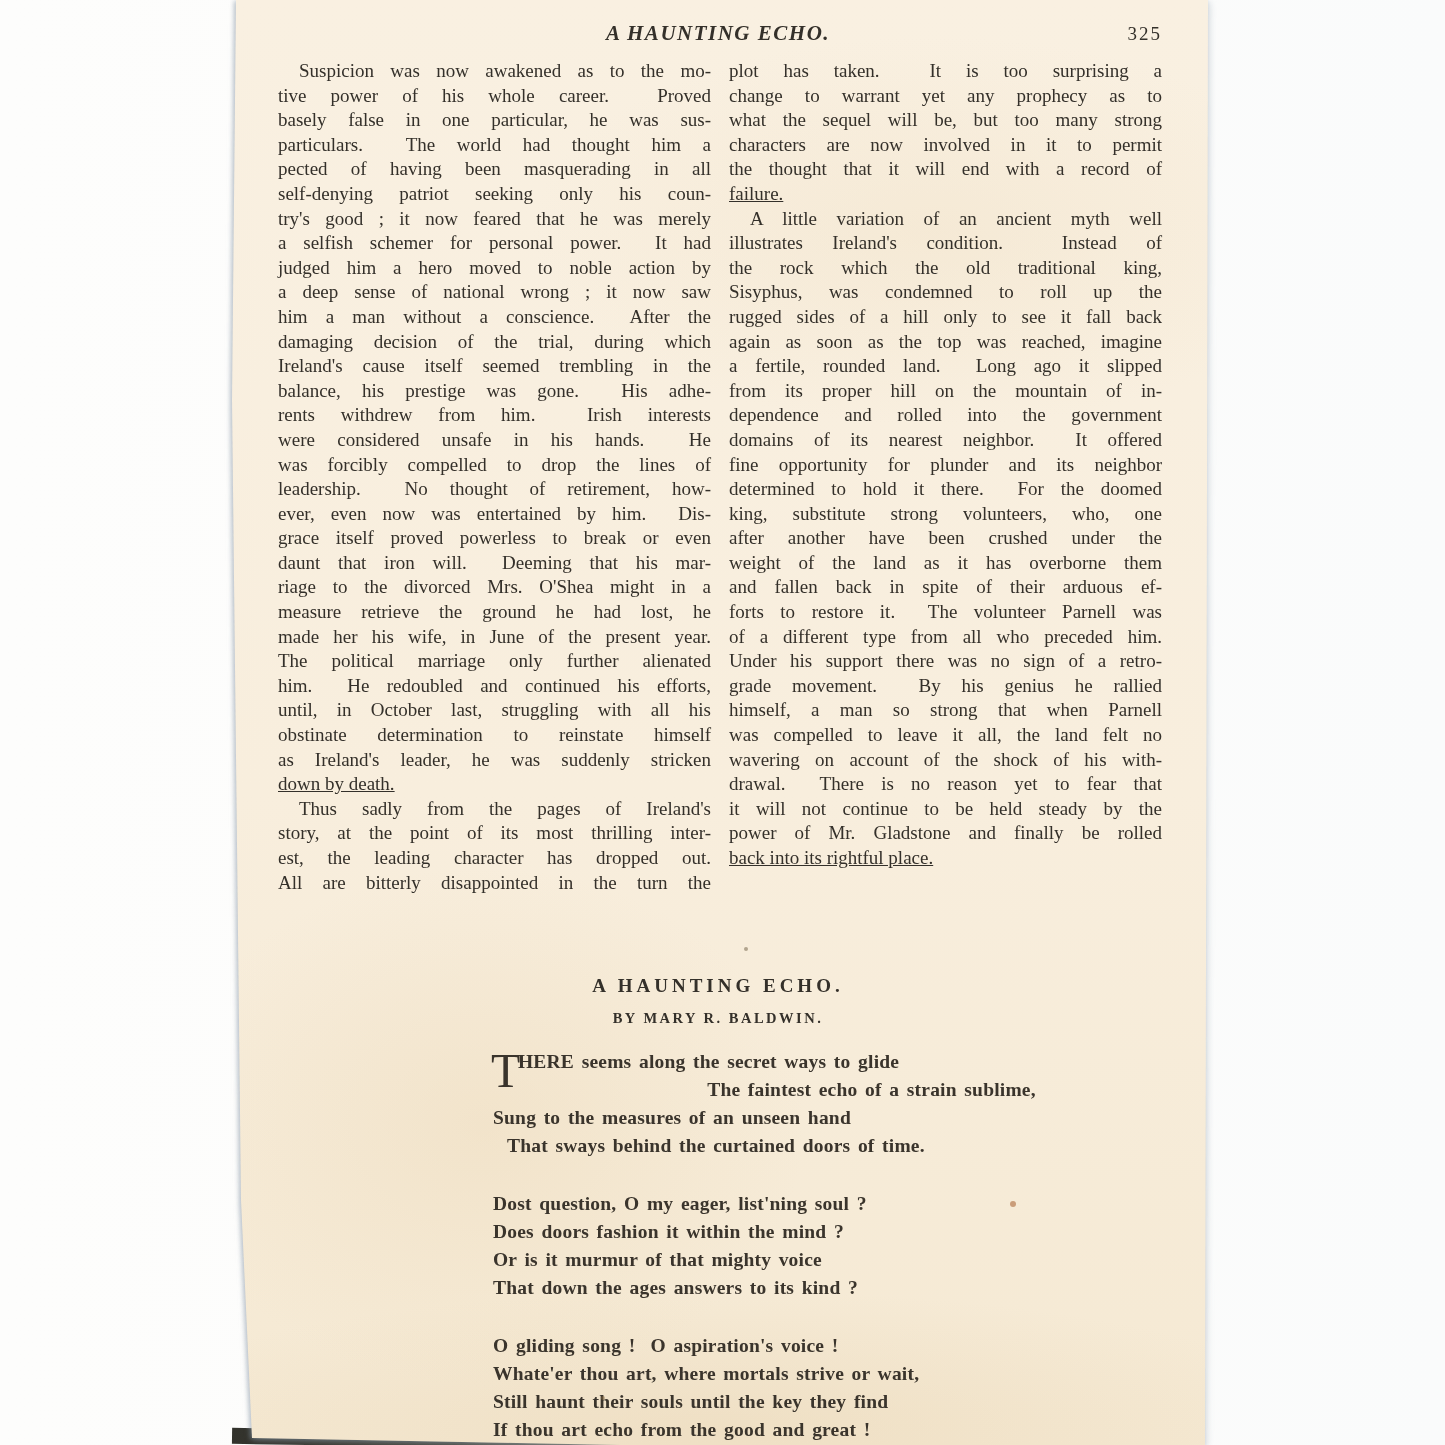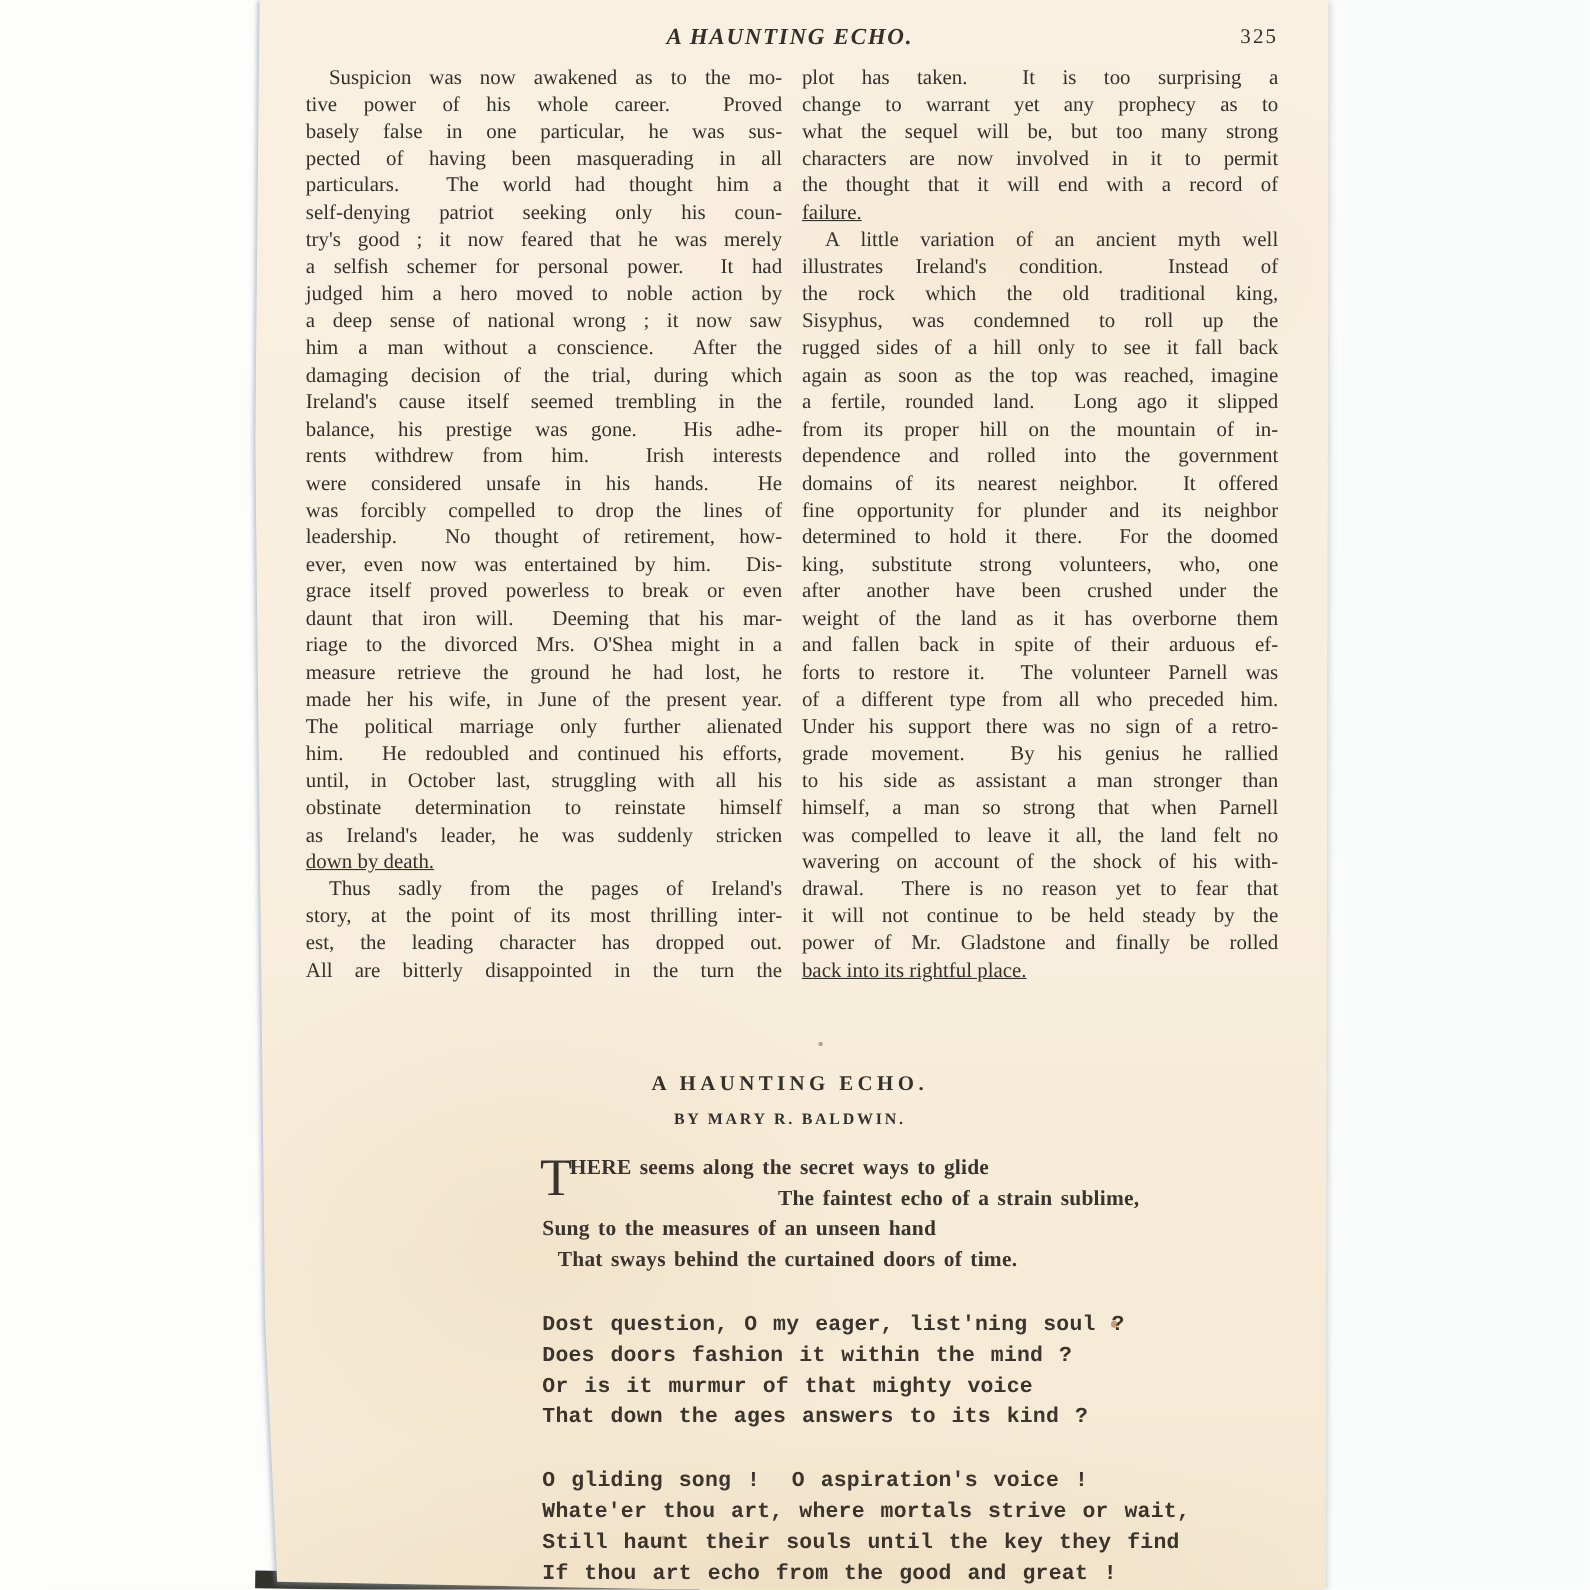--- a/index.html
+++ b/index.html
@@ -43,21 +43,21 @@
 
   .poem-section{position:absolute;top:975px;left:0;width:100%;}
   .poem-title{text-align:center;font-size:19px;letter-spacing:4px;font-weight:bold;}
   .poem-byline{text-align:center;font-size:14.5px;letter-spacing:2.5px;margin-top:13px;font-weight:bold;}
   .poem-body{
     position:relative;margin-left:265px;margin-top:21px;
     font-size:19.5px;line-height:28px;font-weight:bold;color:#3a342c;
     word-spacing:2.5px;letter-spacing:.2px;
   }
   .dropcap{position:absolute;left:-2px;top:1px;font-size:48px;line-height:44px;font-weight:normal;}
-  .stanza + .stanza{margin-top:30px;font-family:Liberation Mono, monospace;}
+  .stanza + .stanza{margin-top:30px;}
   .pline{white-space:pre-wrap;}
   .s0-l0{padding-left:25px;}
   .s0-l1{padding-left:42px;text-align:center;}
   .s0-l3{padding-left:14px;}
 
   .speck{position:absolute;border-radius:50%;}
   .speck1{left:782px;top:1201px;width:6px;height:6px;background:#a65c2e;opacity:.55;}
   .speck2{left:516px;top:947px;width:4px;height:4px;background:#6b5b41;opacity:.5;}
   .speck3{left:373px;top:1396px;width:4px;height:4px;background:#8a6a3d;opacity:.45;}
 </style>
@@ -73,22 +73,22 @@
       <div class="running-head">
         <span class="head-title">A HAUNTING ECHO.</span>
         <span class="page-num">325</span>
       </div>
 
       <div class="columns">
         <div class="col" id="col-left">
             <div class="tline indent">Suspicion was now awakened as to the mo-</div>
             <div class="tline">tive power of his whole career.  Proved</div>
             <div class="tline">basely false in one particular, he was sus-</div>
+            <div class="tline">particulars.  The world had thought him a</div>
             <div class="tline">pected of having been masquerading in all</div>
-            <div class="tline">particulars.  The world had thought him a</div>
             <div class="tline">self-denying patriot seeking only his coun-</div>
             <div class="tline">try's good ; it now feared that he was merely</div>
             <div class="tline">a selfish schemer for personal power.  It had</div>
             <div class="tline">judged him a hero moved to noble action by</div>
             <div class="tline">a deep sense of national wrong ; it now saw</div>
             <div class="tline">him a man without a conscience.  After the</div>
             <div class="tline">damaging decision of the trial, during which</div>
             <div class="tline">Ireland's cause itself seemed trembling in the</div>
             <div class="tline">balance, his prestige was gone.  His adhe-</div>
             <div class="tline">rents withdrew from him.  Irish interests</div>
@@ -132,21 +132,20 @@
             <div class="tline">fine opportunity for plunder and its neighbor</div>
             <div class="tline">determined to hold it there.  For the doomed</div>
             <div class="tline">king, substitute strong volunteers, who, one</div>
             <div class="tline">after another have been crushed under the</div>
             <div class="tline">weight of the land as it has overborne them</div>
             <div class="tline">and fallen back in spite of their arduous ef-</div>
             <div class="tline">forts to restore it.  The volunteer Parnell was</div>
             <div class="tline">of a different type from all who preceded him.</div>
             <div class="tline">Under his support there was no sign of a retro-</div>
             <div class="tline">grade movement.  By his genius he rallied</div>
-            <div class="tline">to his side as assistant a man stronger than</div>
             <div class="tline">himself, a man so strong that when Parnell</div>
             <div class="tline">was compelled to leave it all, the land felt no</div>
             <div class="tline">wavering on account of the shock of his with-</div>
             <div class="tline">drawal.  There is no reason yet to fear that</div>
             <div class="tline">it will not continue to be held steady by the</div>
             <div class="tline">power of Mr. Gladstone and finally be rolled</div>
             <div class="tline endline">back into its rightful place.</div>
           </div>
       </div>
 

